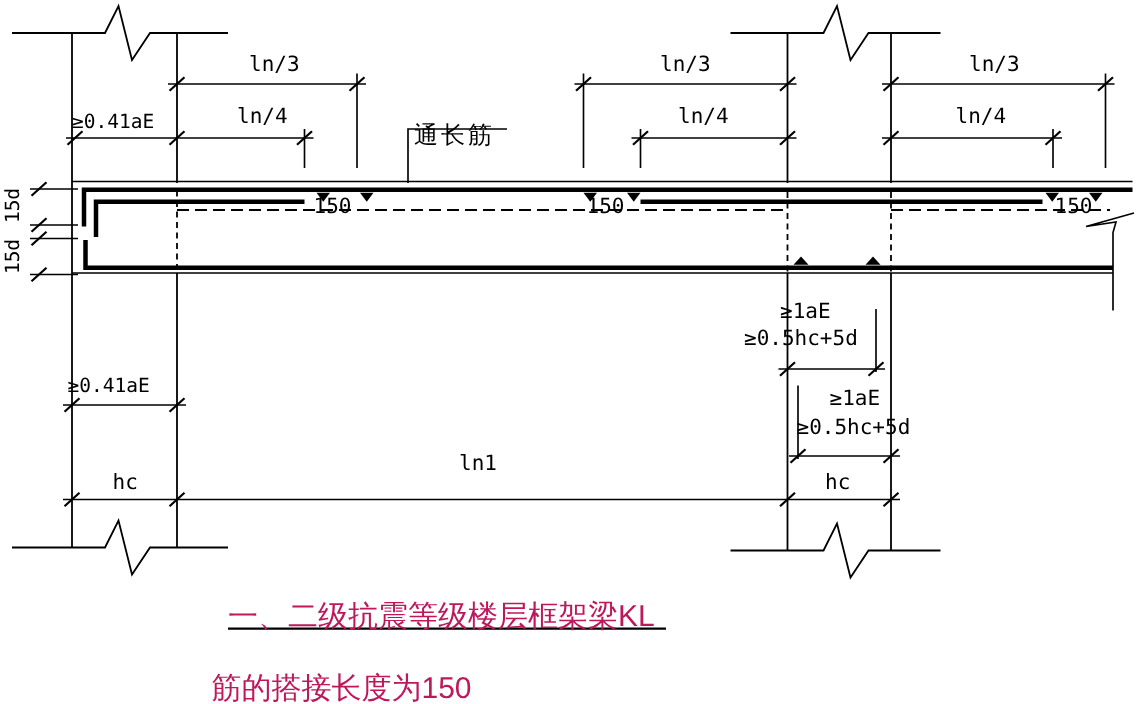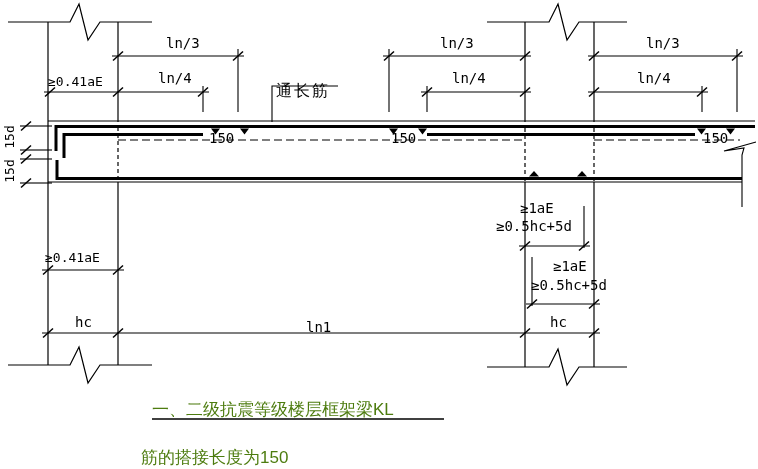--- a/index.html
+++ b/index.html
@@ -21,21 +21,21 @@
   }
   .lbl.small{font-size:13px;}
   .lbl.cjk{font-family:"Liberation Sans",sans-serif;font-size:16px;letter-spacing:2px;margin-top:20px;}
   .rot{
     transform:translate(-50%,-50%) rotate(-90deg);
     transform-origin:center;
   }
   .caption{
     position:absolute;
     font-family:"Liberation Sans",sans-serif;
-    font-size:17px;line-height:1.15;white-space:nowrap;color:#4d7c0f;
+    font-size:20px;line-height:1.15;white-space:nowrap;color:#be185d;
   }
 </style>
 </head>
 <body>
 
 <div class="sheet">
 
   <svg width="758" height="469" viewBox="0 0 758 469">
     <defs>
       <line id="sl" x1="-5" y1="4.5" x2="5" y2="-4.5" stroke="#000" stroke-width="1.5"></line>
@@ -175,19 +175,19 @@
 
   <span class="lbl small rot" style="left:9px;top:137px">15d</span>
   <span class="lbl small rot" style="left:9px;top:171px">15d</span>
 
   <span class="lbl" style="left:520px;top:201px">≥1aE</span>
   <span class="lbl" style="left:496px;top:219px">≥0.5hc+5d</span>
   <span class="lbl" style="left:553px;top:259px">≥1aE</span>
   <span class="lbl" style="left:531px;top:278px">≥0.5hc+5d</span>
 
   <span class="lbl" style="left:75px;top:315px">hc</span>
-  <span class="lbl" style="left:306px;top:320px">ln1</span>
+  <span class="lbl" style="left:306px;top:302px">ln1</span>
   <span class="lbl" style="left:550px;top:315px">hc</span>
 
   <div class="caption" style="left:152px;top:400px">一、二级抗震等级楼层框架梁KL</div>
   <div class="caption" style="left:141px;top:448px">筋的搭接长度为150</div>
 
 </div>
 
 </body></html>

